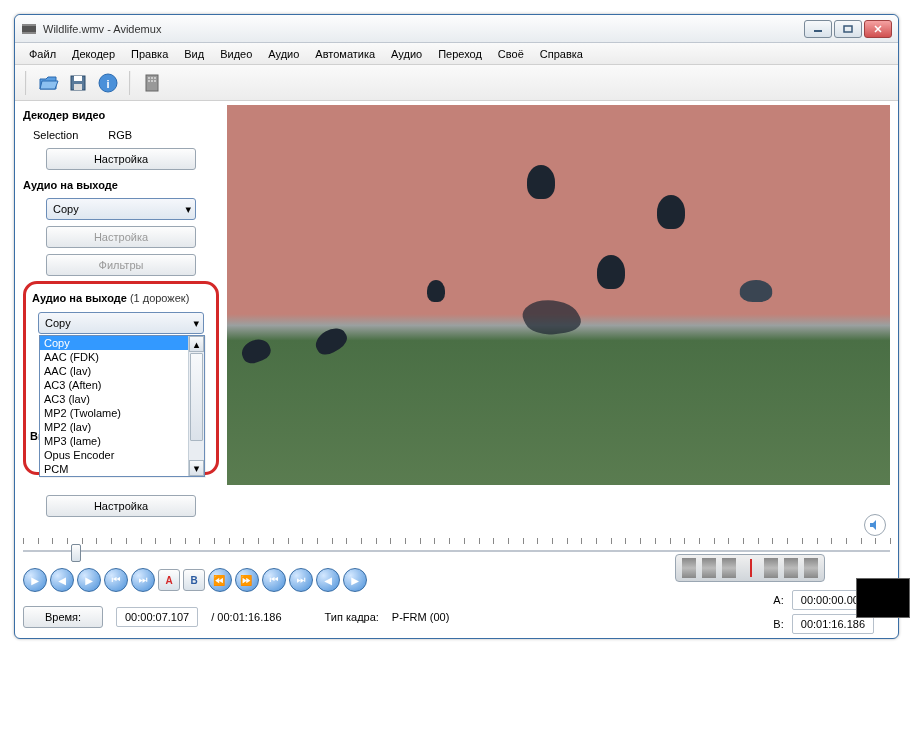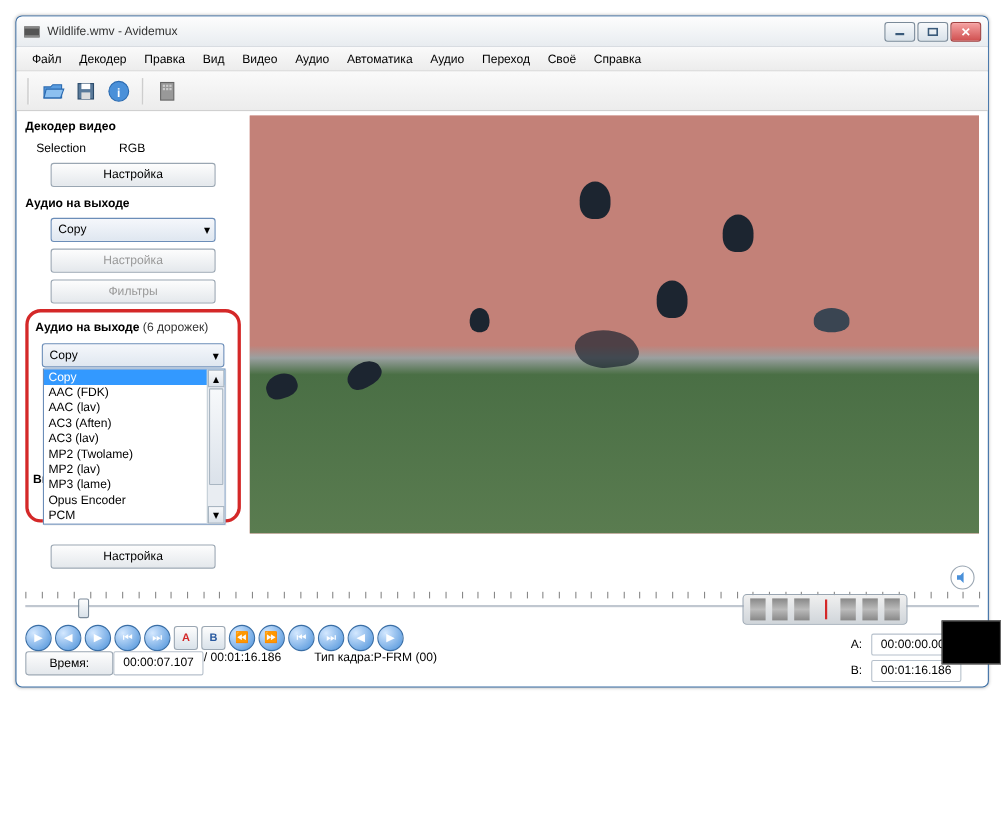--- a/index.html
+++ b/index.html
@@ -43,21 +43,21 @@
 .ticks { flex: 1; height: 24px; position: relative; }
 .tick { position:absolute; top:2px; width:1px; height:6px; background:#888; }
 .slider-track { position:absolute; top:14px; left:0; right:0; height:2px; background:#c0c7d0; }
 .slider-thumb { position:absolute; top:8px; left:48px; width:10px; height:18px; background:linear-gradient(#fdfdfd,#d9e2ea); border:1px solid #7a8a99; border-radius:2px; }
 .bottom-row { display:flex; align-items:center; gap:10px; margin-top:8px; }
 .play-controls { display:flex; gap:3px; align-items:center; }
 .pc-btn { width:24px; height:24px; border-radius:50%; background:radial-gradient(circle at 30% 30%, #d4e8ff, #4a90d9); border:1px solid #3a6ea5; display:flex; align-items:center; justify-content:center; cursor:pointer; color:#fff; font-size:10px; }
 .pc-btn.sq { border-radius:3px; background:linear-gradient(#fdfdfd,#d9e2ea); border:1px solid #9aa6b2; width:22px; height:22px; }
 .pc-btn.sq.a { color:#d42828; font-weight:bold; }
 .pc-btn.sq.b { color:#2a5aa0; font-weight:bold; }
-.time-row { display:flex; gap:0; margin-top:0; }
+.time-row { display:flex; align-items:center; gap:13px; margin-top:14px; }
 .time-btn { width:80px; height:22px; background:linear-gradient(#fdfdfd,#e4e8ec); border:1px solid #9aa6b2; border-radius:3px; display:flex; align-items:center; justify-content:center; cursor:pointer; }
 .time-field { padding: 3px 8px; border:1px solid #b6c0cb; border-radius:2px; background:#fff; }
 .right-panel { position:absolute; right:18px; bottom: 4px; width: 260px; }
 .jog { width:150px; height:28px; margin: 0 auto 8px auto; background:linear-gradient(#f0f0f0,#d0d5da); border:1px solid #9aa6b2; border-radius:4px; position:relative; }
 .jog .mark { position:absolute; left:50%; top:4px; bottom:4px; width:2px; background:#d42828; }
 .jog .seg { position:absolute; top:3px; bottom:3px; width:14px; background:linear-gradient(#888,#bbb,#888); }
 .ab-grid { display:grid; grid-template-columns: auto auto; gap:4px 8px; justify-content:end; align-items:center; margin-right:6px;}
 .ab-grid .lbl { text-align:right; }
 .speaker-icon { width:22px; height:22px; margin:0 auto 4px auto; border:1px solid #9aa6b2; border-radius:50%; display:flex; align-items:center; justify-content:center; }
 .thumb-preview { width:54px; height:40px; background:#000; border:1px solid #666; position:absolute; right:-12px; bottom: 20px; }
@@ -154,21 +154,21 @@
       <div class="select">
         <span>Copy</span>
         <span class="chev">▾</span>
       </div>
       <div class="btn disabled">Настройка</div>
       <div class="btn disabled">Фильтры</div>
 
       <div class="highlight-box">
         <div class="section-title">
           <span>Аудио на выходе</span>
-          <span class="tracks">(6 дорожек)</span>
+          <span class="tracks">(1 дорожек)</span>
         </div>
         <div class="select dropdown-open" style="margin:6px auto 0 auto; width:166px;">
           <span>Copy</span>
           <span class="chev">▾</span>
           <div class="dropdown-list">
             <div class="dd-item sel">Copy</div>
             <div class="dd-item">AAC (FDK)</div>
             <div class="dd-item">AAC (lav)</div>
             <div class="dd-item">AC3 (Aften)</div>
             <div class="dd-item">AC3 (lav)</div>

